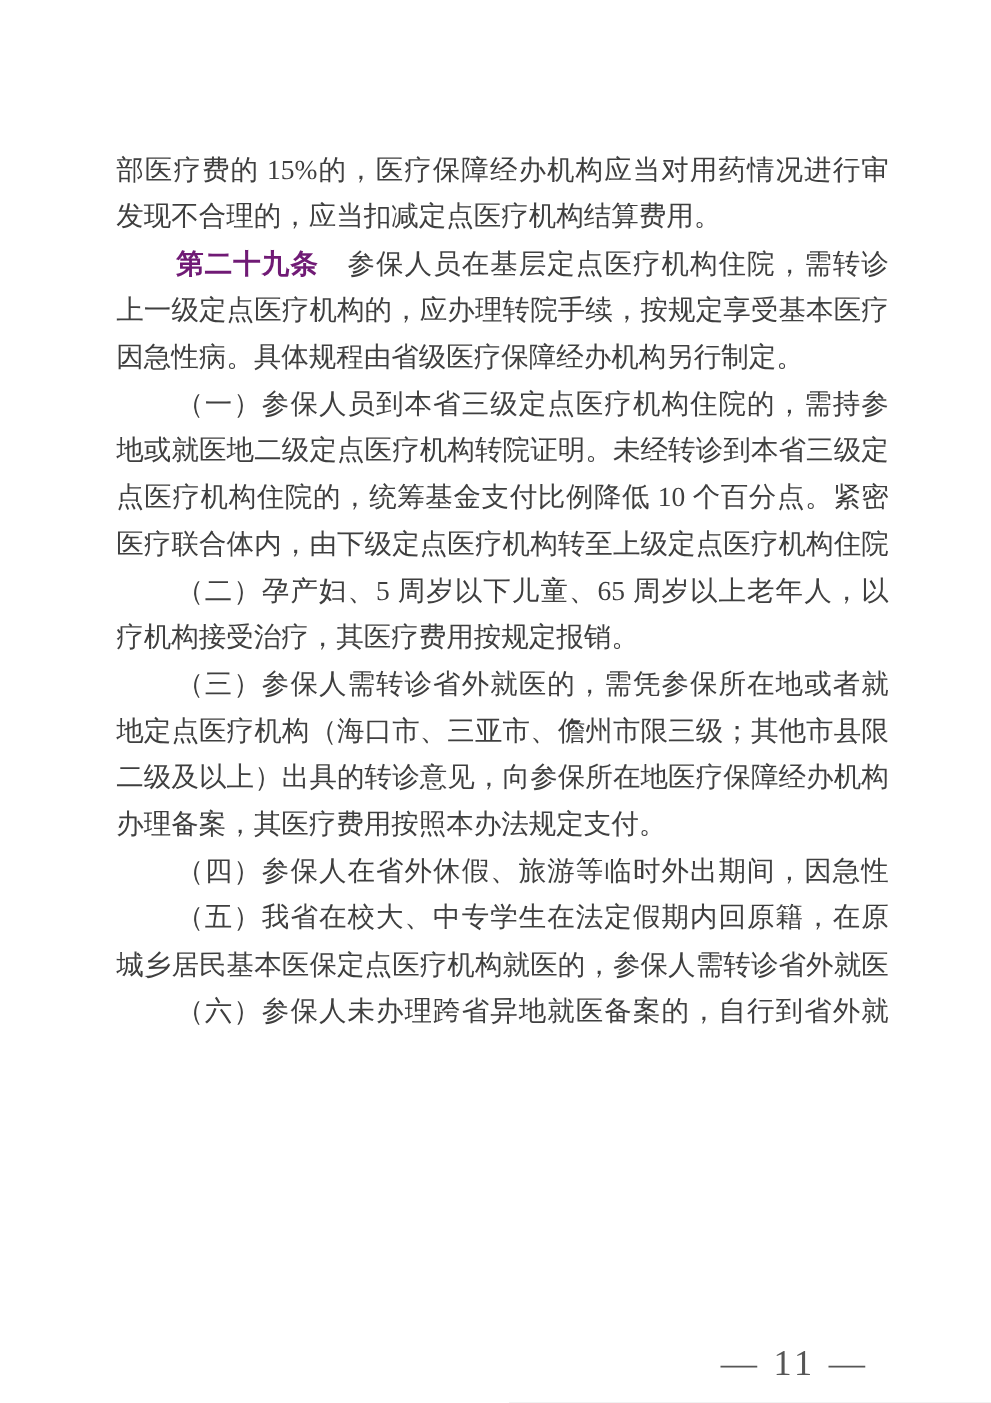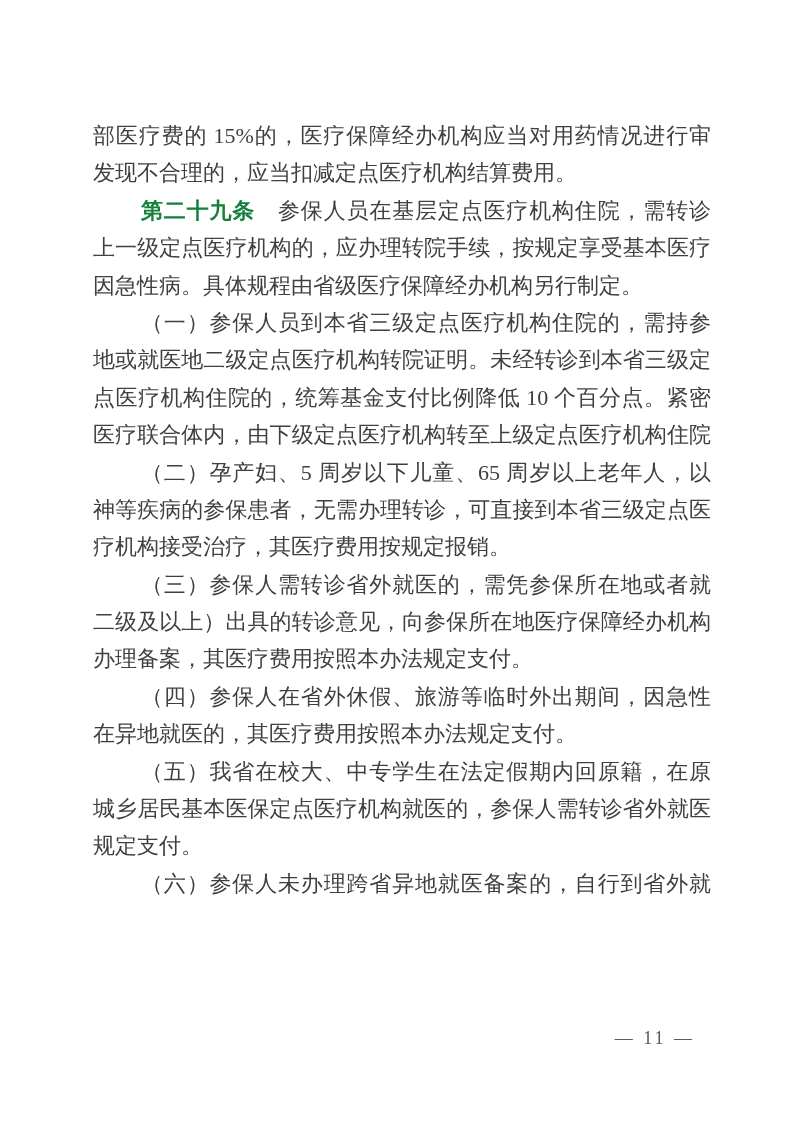--- a/index.html
+++ b/index.html
@@ -32,52 +32,50 @@
     text-justify: inter-character;
   }
   .line.last {
     text-align-last: left;
   }
   .line.indent {
     text-indent: 48px;
   }
   .seg.bold {
     font-weight: bold;
-    color: #15803d;
+    color: #701a75;
   }
   .page-number {
     position: absolute;
-    top: 1028px;
+    top: 1075px;
     right: 98px;
-    font-size: 18px;
+    font-size: 29px;
     letter-spacing: 3px;
     color: #565656;
   }
 </style>
 </head>
 <body>
 
 <div class="page">
   <div class="text-block">
       <div class="line"><span class="seg">部医疗费的 15%的，医疗保障经办机构应当对用药情况进行审核，</span></div>
       <div class="line last"><span class="seg">发现不合理的，应当扣减定点医疗机构结算费用。</span></div>
       <div class="line indent"><span class="seg bold">第二十九条</span><span class="seg">　参保人员在基层定点医疗机构住院，需转诊到</span></div>
       <div class="line"><span class="seg">上一级定点医疗机构的，应办理转院手续，按规定享受基本医疗</span></div>
       <div class="line last"><span class="seg">因急性病。具体规程由省级医疗保障经办机构另行制定。</span></div>
       <div class="line indent"><span class="seg">（一）参保人员到本省三级定点医疗机构住院的，需持参保</span></div>
       <div class="line"><span class="seg">地或就医地二级定点医疗机构转院证明。未经转诊到本省三级定</span></div>
       <div class="line"><span class="seg">点医疗机构住院的，统筹基金支付比例降低 10 个百分点。紧密型</span></div>
       <div class="line"><span class="seg">医疗联合体内，由下级定点医疗机构转至上级定点医疗机构住院</span></div>
       <div class="line indent"><span class="seg">（二）孕产妇、5 周岁以下儿童、65 周岁以上老年人，以及</span></div>
-      <div class="line"><span class="seg">神等疾病的参保患者，无需办理转诊，可直接到本省三级定点医</span></div>
       <div class="line last"><span class="seg">疗机构接受治疗，其医疗费用按规定报销。</span></div>
       <div class="line indent"><span class="seg">（三）参保人需转诊省外就医的，需凭参保所在地或者就医</span></div>
+      <div class="line"><span class="seg">地定点医疗机构（海口市、三亚市、儋州市限三级；其他市县限</span></div>
       <div class="line"><span class="seg">二级及以上）出具的转诊意见，向参保所在地医疗保障经办机构</span></div>
       <div class="line last"><span class="seg">办理备案，其医疗费用按照本办法规定支付。</span></div>
       <div class="line indent"><span class="seg">（四）参保人在省外休假、旅游等临时外出期间，因急性病</span></div>
-      <div class="line last"><span class="seg">在异地就医的，其医疗费用按照本办法规定支付。</span></div>
       <div class="line indent"><span class="seg">（五）我省在校大、中专学生在法定假期内回原籍，在原籍</span></div>
       <div class="line"><span class="seg">城乡居民基本医保定点医疗机构就医的，参保人需转诊省外就医的</span></div>
-      <div class="line last"><span class="seg">规定支付。</span></div>
       <div class="line indent"><span class="seg">（六）参保人未办理跨省异地就医备案的，自行到省外就医</span></div>
     </div>
   <div class="page-number">— 11 —</div>
 </div>
 
 </body></html>

